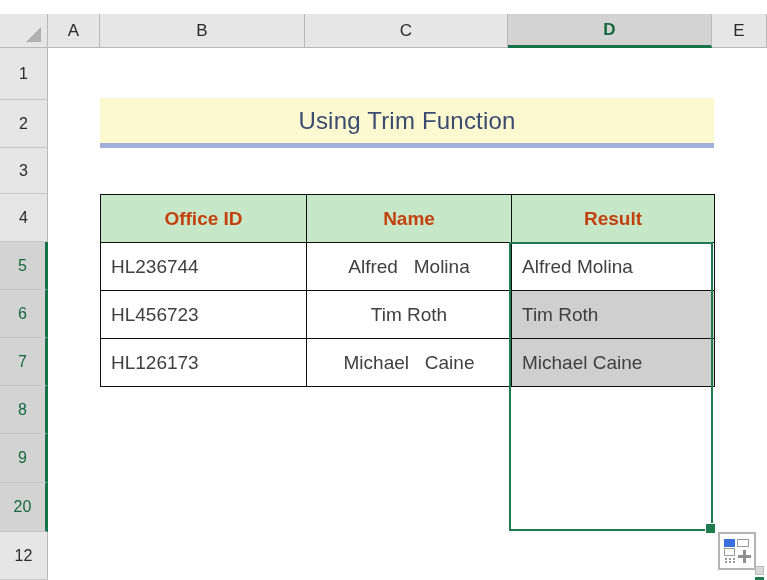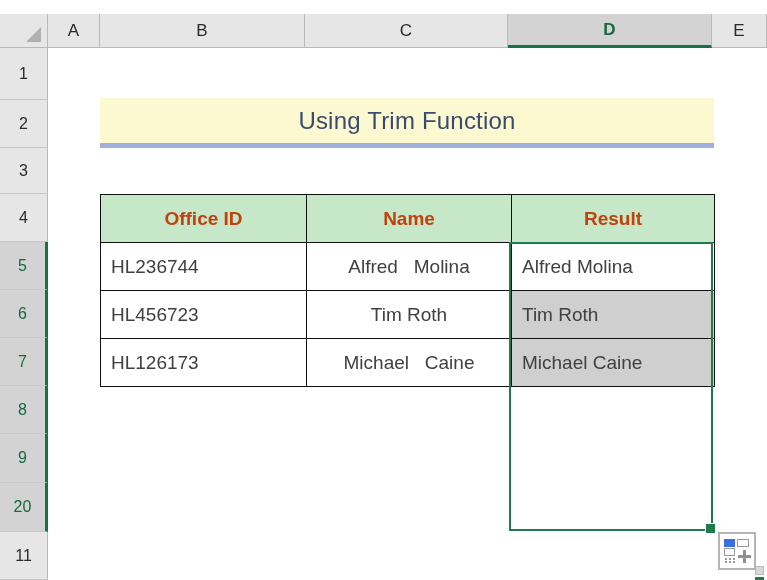--- a/index.html
+++ b/index.html
@@ -248,21 +248,21 @@
   <div class="rowhead" style="top:48px;  height:52px;">1</div>
   <div class="rowhead" style="top:100px; height:48px;">2</div>
   <div class="rowhead" style="top:148px; height:46px;">3</div>
   <div class="rowhead" style="top:194px; height:48px;">4</div>
   <div class="rowhead sel" style="top:242px; height:48px;">5</div>
   <div class="rowhead sel" style="top:290px; height:48px;">6</div>
   <div class="rowhead sel" style="top:338px; height:48px;">7</div>
   <div class="rowhead sel" style="top:386px; height:48px;">8</div>
   <div class="rowhead sel" style="top:434px; height:49px;">9</div>
   <div class="rowhead sel" style="top:483px; height:49px;">20</div>
-  <div class="rowhead" style="top:532px; height:48px;">11</div>
+  <div class="rowhead" style="top:532px; height:48px;">12</div>
 
   <div class="canvas">
 
     <div class="title-cell">
       <span class="t">Using Trim Function</span>
     </div>
 
     <table class="tbl">
       <thead>
         <tr>

